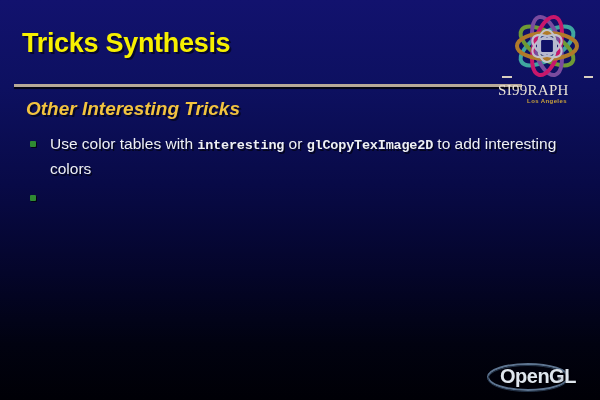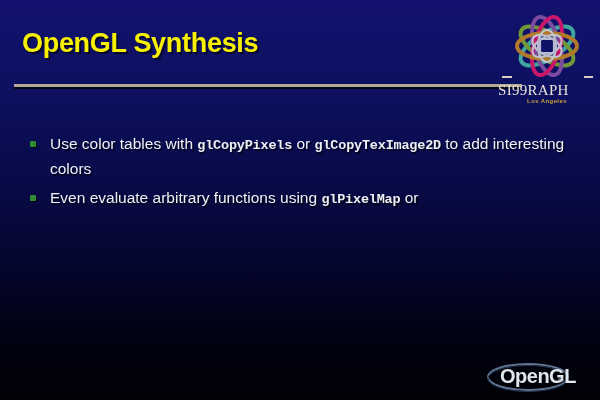--- a/index.html
+++ b/index.html
@@ -168,35 +168,35 @@
     top: 16px;
     font-size: 7px;
     color: #aab4c2;
   }
 </style>
 </head>
 <body>
 
 <div id="slide">
 
-  <div id="title">OpenGL Synthesis</div>
+  <div id="title">Tricks Synthesis</div>
 
   <div id="title-rule"></div>
 
+  <div id="subtitle">Other Interesting Tricks</div>
 
   <div id="bullets">
 
     <div class="bullet-row">
       <span class="bullet-marker"></span>
-      <span class="bullet-text"><span>Use color tables with </span><span class="mono">glCopyPixels</span><span> or </span><span class="mono">glCopyTexImage2D</span><span> to add interesting colors</span></span>
+      <span class="bullet-text"><span>Use color tables with </span><span class="mono">interesting</span><span> or </span><span class="mono">glCopyTexImage2D</span><span> to add interesting colors</span></span>
     </div>
 
     <div class="bullet-row">
       <span class="bullet-marker"></span>
-      <span class="bullet-text"><span>Even evaluate arbitrary functions using </span><span class="mono">glPixelMap</span><span> or</span></span>
     </div>
 
   </div>
 
   <div id="siggraph-logo">
     <svg id="siggraph-rings" width="98" height="80" viewBox="0 0 98 80">
       <g fill="none" stroke-width="4">
         <ellipse cx="49" cy="38" rx="30" ry="13" stroke="#3fa6a0" transform="rotate(-32 49 38)"></ellipse>
         <ellipse cx="49" cy="38" rx="30" ry="13" stroke="#6f9a35" transform="rotate(32 49 38)"></ellipse>
         <ellipse cx="49" cy="38" rx="30" ry="13" stroke="#7a4b9e" transform="rotate(74 49 38)"></ellipse>

